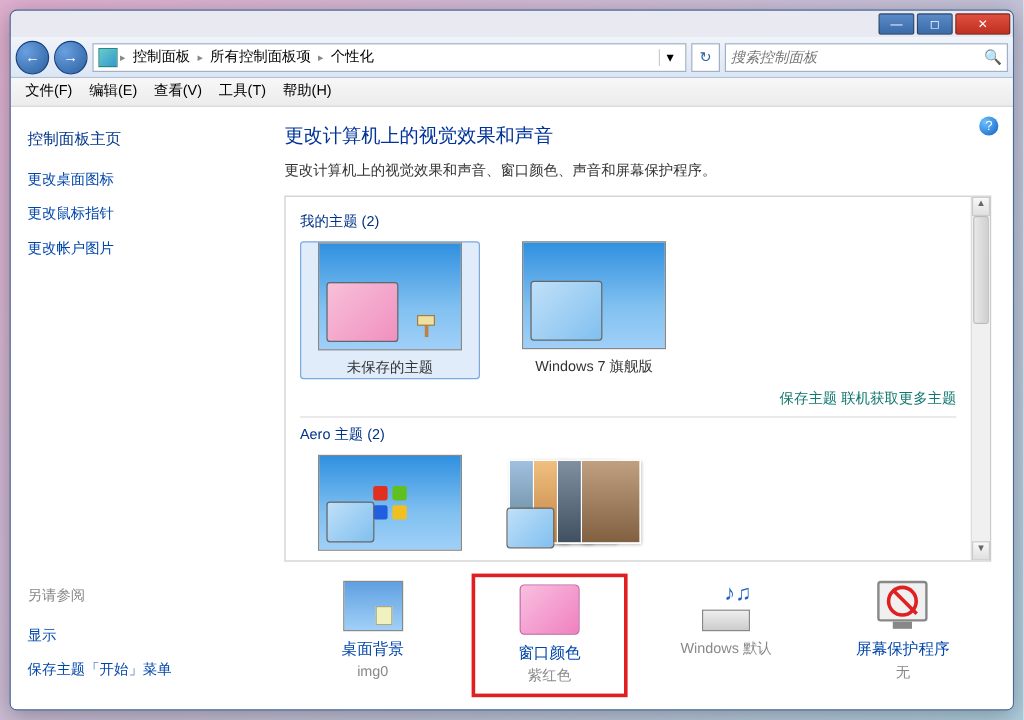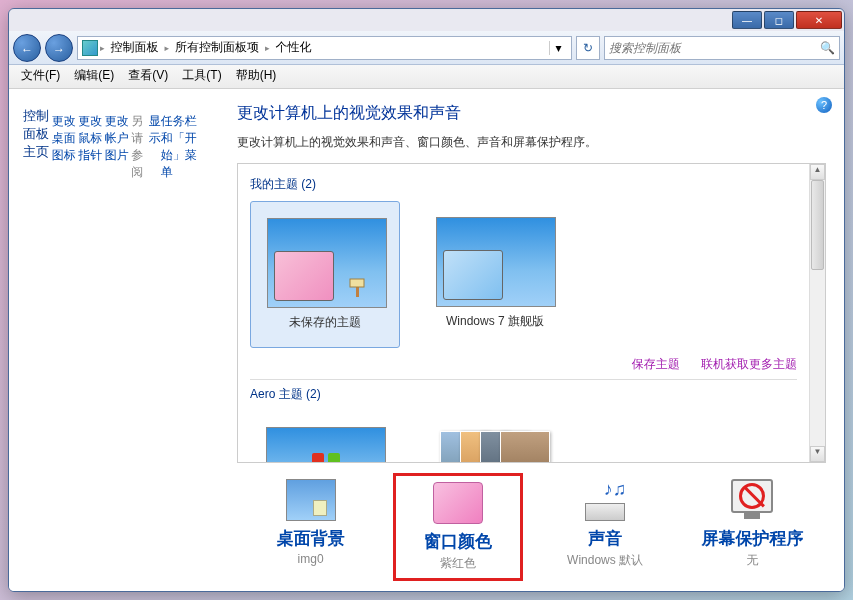--- a/index.html
+++ b/index.html
@@ -23,71 +23,71 @@
 .bc-drop { width: 18px; text-align:center; border-left:1px solid #ccc; cursor:pointer; }
 .refresh-btn { width: 24px; height: 24px; background: #fff; border: 1px solid #a0b0c8; display:flex; align-items:center; justify-content:center; cursor:pointer; color:#2a60a0; }
 .searchbox { width: 236px; height: 24px; background: #fff; border: 1px solid #a0b0c8; display: flex; align-items: center; padding: 0 4px; }
 .searchbox input { border: none; outline: none; flex: 1; font-size: 12px; color: #888; font-style: italic; }
 .search-icon { color: #2a60a0; cursor: pointer; }
 
 .menubar { height: 24px; background: linear-gradient(#f7f7f7,#ececec); border-bottom: 1px solid #d0d0d0; display: flex; padding: 0 6px; gap: 2px; }
 .menu-item { padding: 2px 6px; cursor: pointer; }
 
 .body-area { flex: 1; display: flex; overflow: hidden; position: relative; }
-.sidebar { width: 210px; background: #fff; padding: 18px 14px; display:flex; }
+.sidebar { width: 210px; background: #fff; padding: 18px 14px; display:flex; flex-direction:column; }
 .sidebar-link { color: #0046aa; margin: 6px 0; cursor: pointer; }
 .sidebar-title { color: #003388; font-size: 13px; margin-bottom: 10px; }
 .sidebar-spacer { flex:1; }
 .sidebar-sub { color:#888; margin: 6px 0 10px 0; }
 
 .content { flex: 1; background: #fff; padding: 14px 18px 6px 18px; display: flex; flex-direction: column; overflow: hidden; position:relative; }
 .help-icon { position:absolute; top:8px; right:12px; width:16px; height:16px; border-radius:50%; background:radial-gradient(circle at 30% 30%,#6ac0ff,#1060c0); color:#fff; font-size:11px; text-align:center; line-height:16px; cursor:pointer; }
 .heading { color: #003399; font-size: 16px; margin-bottom: 10px; }
 .subtext { color: #333; font-size: 12px; margin-bottom: 12px; }
 
 .theme-box { border: 1px solid #ccc; flex: 1; overflow: hidden; display: flex; }
 .theme-scroll { flex:1; padding: 8px 12px; overflow:hidden; }
 .scrollbar-v { width: 16px; background: #f0f0f0; border-left:1px solid #ddd; display:flex; flex-direction:column; }
 .sb-btn { height:16px; background: linear-gradient(#f8f8f8,#e0e0e0); border:1px solid #ccc; cursor:pointer; text-align:center; font-size:8px; color:#666; }
 .sb-track { flex:1; position:relative; }
 .sb-thumb { position:absolute; top:0; left:1px; right:1px; height:90px; background:linear-gradient(to right,#e8e8e8,#d0d0d0); border:1px solid #bbb; border-radius:2px; cursor:pointer; }
 
 .section-label { color: #003388; font-size: 12px; margin: 4px 0 8px 0; }
 .section-divider { border-top:1px solid #ddd; margin: 6px 0; }
 .theme-row { display: flex; gap: 20px; align-items: flex-start; }
-.theme-item { width: 150px; text-align: center; cursor:pointer; padding:16px; }
+.theme-item { width: 150px; text-align: center; cursor:pointer; padding:0; }
 .theme-item.selected { background: #e0ecfa; border:1px solid #7aa8e0; border-radius:3px; }
 .theme-thumb { width: 120px; height: 90px; margin: 0 auto 6px auto; position: relative; background: linear-gradient(to bottom,#3090e0 0%, #80c0f0 60%, #a0d0f8 100%); border:1px solid #888; }
 .theme-thumb .overlay { position:absolute; bottom:6px; left:6px; width:60px; height:50px; border:1px solid #666; border-radius:3px; }
 .overlay.pink { background: linear-gradient(135deg,#f8c0d8,#f090c0); }
 .overlay.blue { background: linear-gradient(135deg,#c0e0f8,#80c0f0); }
 .theme-thumb .sign { position:absolute; bottom:10px; right:18px; width:20px; height:20px; }
 .theme-caption { font-size: 12px; color: #333; }
 .theme-links { text-align: right; margin-top: 8px; }
-.theme-links a { color: #a21caf; margin-left: 18px; cursor:pointer;text-align:right; }
+.theme-links a { color: #0f766e; cursor:pointer;text-align:right; }
 
 .aero-row .theme-thumb { width:120px; height:80px; }
 .aero-collage { position:relative; width:120px; height:80px; }
 .aero-collage .slice { position:absolute; width:50px; height:70px; border:1px solid #fff; top:4px; box-shadow:1px 1px 3px rgba(0,0,0,0.3); }
 .aero-collage .s1 { left:4px; background:linear-gradient(#a0c0e0,#608090); }
 .aero-collage .s2 { left:24px; background:linear-gradient(#f0c080,#c08040); }
 .aero-collage .s3 { left:44px; background:linear-gradient(#8090a0,#405060); }
 .aero-collage .s4 { left:64px; background:linear-gradient(#c0a080,#806040); }
 .win7-logo { position:absolute; top:50%; left:50%; transform:translate(-50%,-50%); width:28px; height:28px; }
 .win7-logo span { position:absolute; width:12px; height:12px; border-radius:2px; }
 .wl-r { top:0; left:0; background:#e03020; }
 .wl-g { top:0; right:0; background:#60c020; }
 .wl-b { bottom:0; left:0; background:#2060e0; }
 .wl-y { bottom:0; right:0; background:#f0c020; }
 
 .bottom-row { display: flex; justify-content: space-around; padding: 10px 0 4px 0; }
 .opt { width: 130px; text-align: center; cursor: pointer; padding: 6px; }
 .opt.highlighted { border: 3px solid #e02020; }
 .opt-icon { width: 50px; height: 42px; margin: 0 auto 6px auto; position: relative; }
-.opt-label { color: #0046aa; font-size: 17px; font-weight: bold; }
+.opt-label { color: #0046aa; font-size: 13px; }
 .opt-sub { color: #888; font-size: 12px; margin-top: 2px; text-align: center; }
 
 .ic-desktop { background: linear-gradient(#60a0e0,#a0d0f8); border:1px solid #888; }
 .ic-desktop::after { content:''; position:absolute; bottom:4px; right:8px; width:12px; height:14px; background:#f0f0c0; border:1px solid #aa8; }
 .ic-color { background: linear-gradient(135deg,#f8c0e0,#f080c0); border:1px solid #c060a0; border-radius:4px; }
 .ic-sound { display:flex; align-items:center; justify-content:center; }
 .ic-sound-kb { width:40px; height:18px; background:linear-gradient(#eee,#ccc); border:1px solid #888; position:absolute; bottom:0; }
 .ic-sound-note { position:absolute; top:0; right:4px; color:#2060c0; font-size:18px; }
 .ic-saver { width:42px; height:34px; background:#f0f0f0; border:2px solid #888; border-radius:3px; position:relative; margin:0 auto; }
 .ic-saver::before { content:''; position:absolute; bottom:-8px; left:50%; transform:translateX(-50%); width:16px; height:6px; background:#888; }
@@ -137,21 +137,21 @@
   <div class="body-area">
 
     <div class="sidebar">
       <div class="sidebar-title">控制面板主页</div>
       <div class="sidebar-link">更改桌面图标</div>
       <div class="sidebar-link">更改鼠标指针</div>
       <div class="sidebar-link">更改帐户图片</div>
       <div class="sidebar-spacer"></div>
       <div class="sidebar-sub">另请参阅</div>
       <div class="sidebar-link">显示</div>
-      <div class="sidebar-link">任务栏和「开始」菜单</div>
+      <div class="sidebar-link">保存主题「开始」菜单</div>
     </div>
 
     <div class="content">
       <div class="help-icon">?</div>
       <div class="heading">更改计算机上的视觉效果和声音</div>
       <div class="subtext">更改计算机上的视觉效果和声音、窗口颜色、声音和屏幕保护程序。</div>
 
       <div class="theme-box">
         <div class="theme-scroll">
           <div class="section-label">我的主题 (2)</div>
@@ -220,21 +220,20 @@
         <div class="opt highlighted">
           <div class="opt-icon ic-color"></div>
           <div class="opt-label">窗口颜色</div>
           <div class="opt-sub">紫红色</div>
         </div>
         <div class="opt">
           <div class="opt-icon ic-sound">
             <div class="ic-sound-kb"></div>
             <div class="ic-sound-note">♪♫</div>
           </div>
-          <div class="opt-label">声音</div>
           <div class="opt-sub">Windows 默认</div>
         </div>
         <div class="opt">
           <div class="opt-icon">
             <div class="ic-saver">
                 <div class="ic-saver-no"></div>
               </div>
           </div>
           <div class="opt-label">屏幕保护程序</div>
           <div class="opt-sub">无</div>

